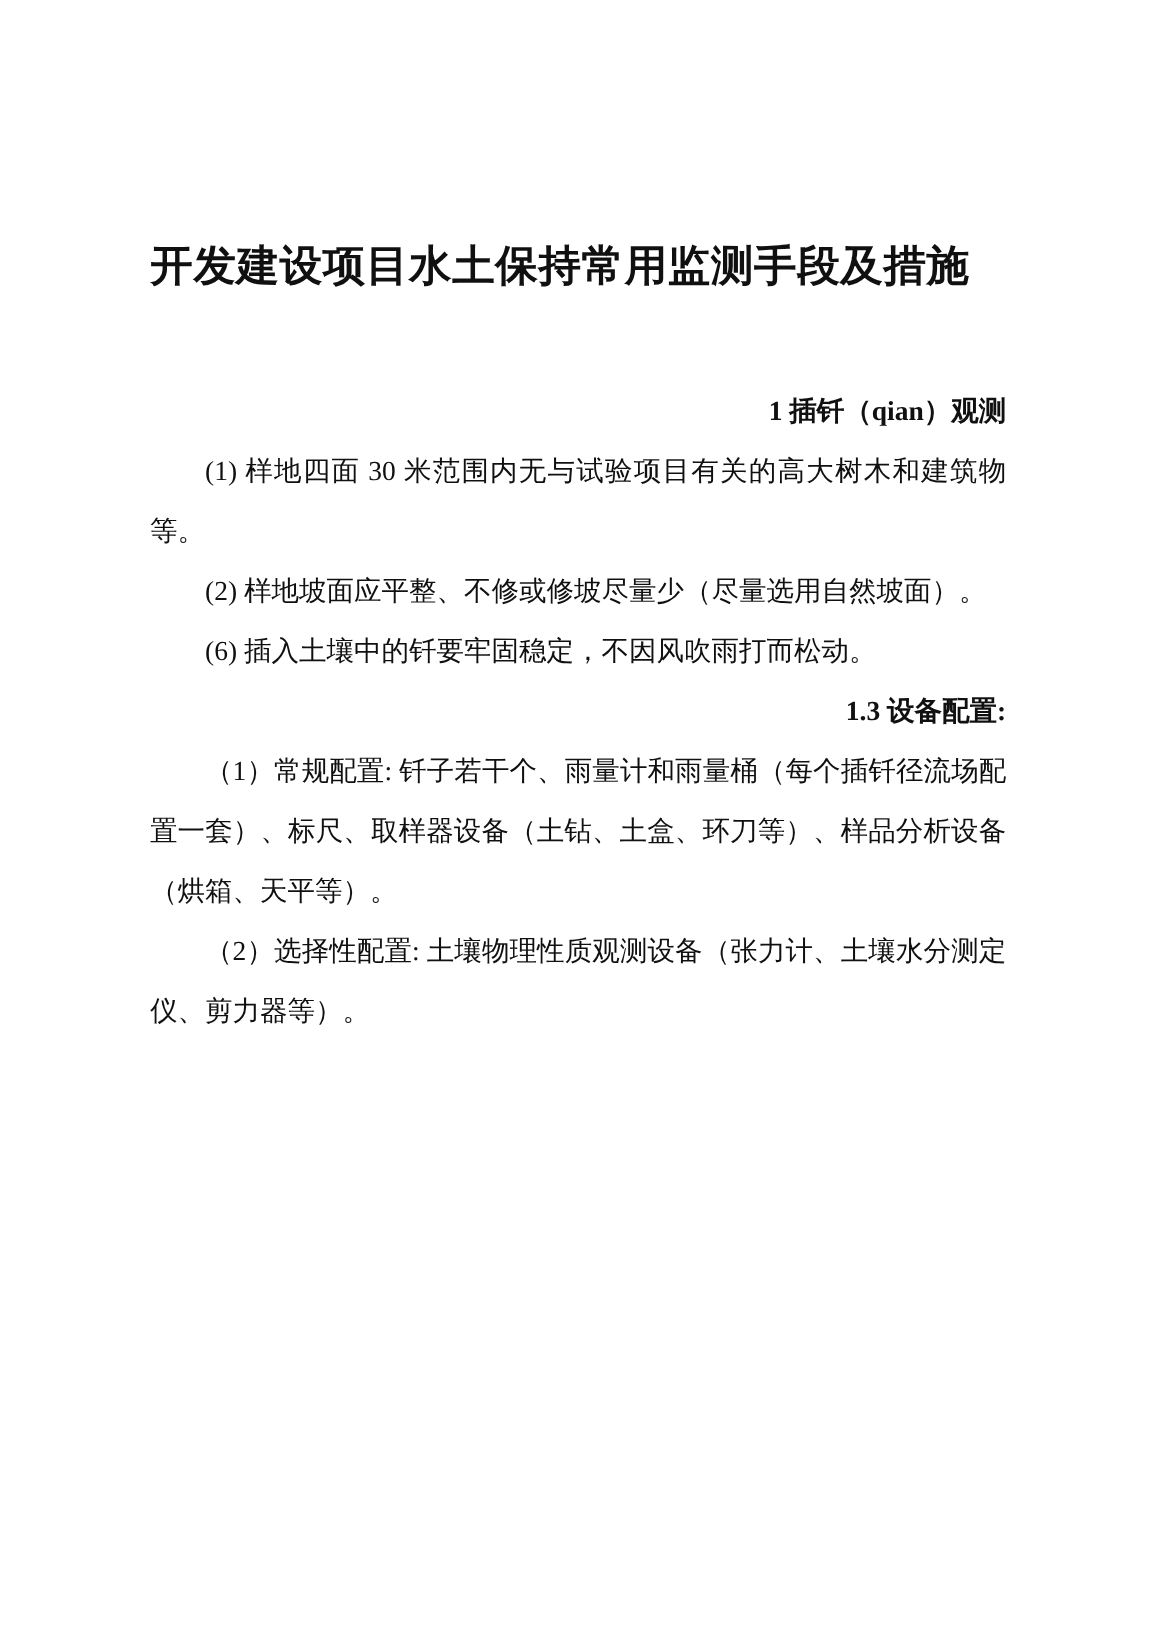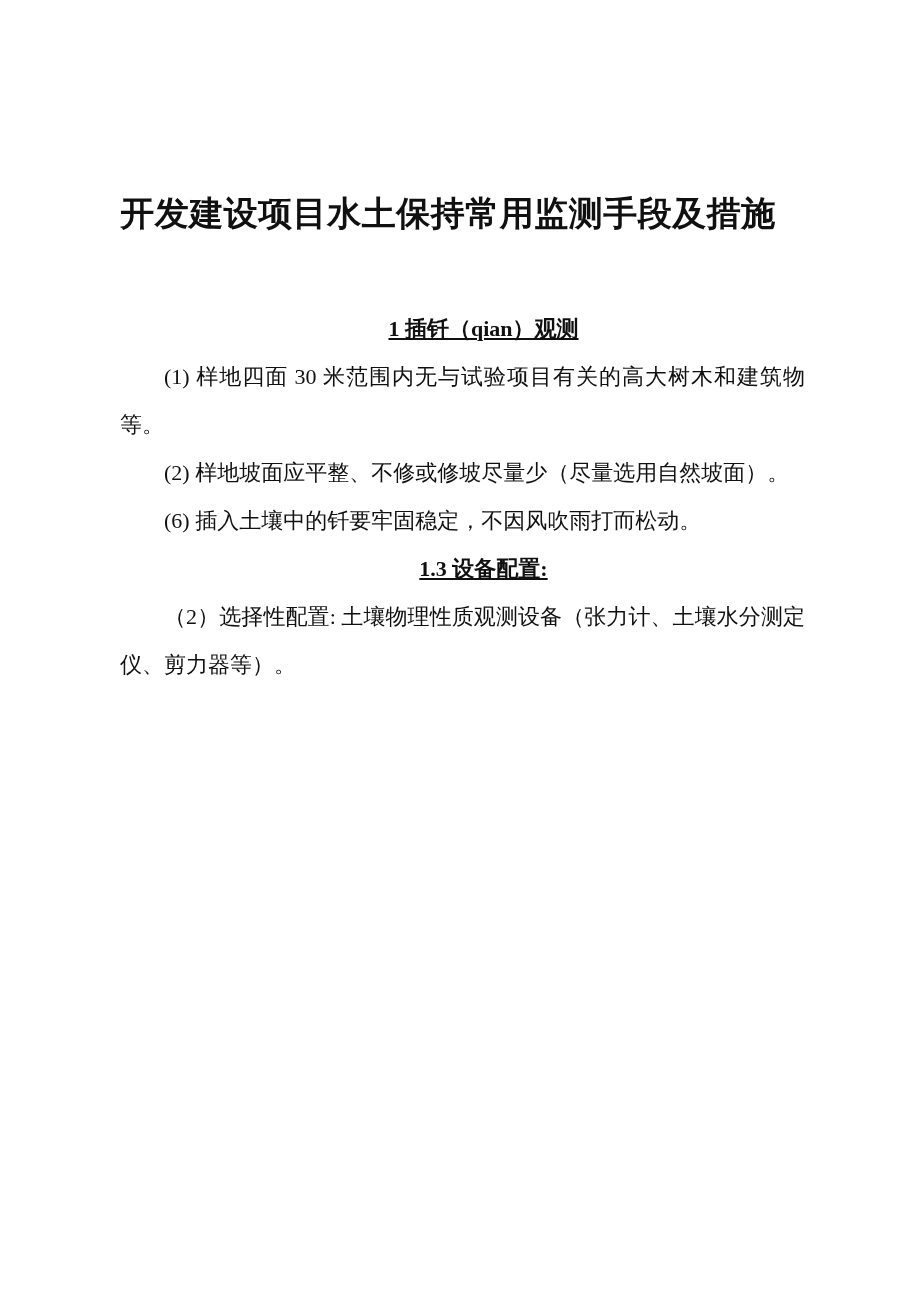--- a/index.html
+++ b/index.html
@@ -27,33 +27,33 @@
   }
   .doc-body {
     padding: 67px 115px 0 120px;
     font-size: 22px;
     line-height: 48px;
     text-align: justify;
   }
   .doc-heading {
     font-weight: 700;
     padding-left: 42px;
-    text-align: center;
-    text-decoration: underline;
+    text-align: right;
   }
   .doc-paragraph {
     text-indent: 44px;
   }
 </style>
 </head>
 <body>
 
 <div class="page">
   <h1 class="doc-title">开发建设项目水土保持常用监测手段及措施</h1>
   <div class="doc-body">
       <div class="doc-heading">1  插钎（qian）观测</div>
       <div class="doc-paragraph">(1) 样地四面 30 米范围内无与试验项目有关的高大树木和建筑物等。</div>
       <div class="doc-paragraph">(2) 样地坡面应平整、不修或修坡尽量少（尽量选用自然坡面）。</div>
       <div class="doc-paragraph">(6) 插入土壤中的钎要牢固稳定，不因风吹雨打而松动。</div>
       <div class="doc-heading">1.3 设备配置:</div>
+      <div class="doc-paragraph">（1）常规配置: 钎子若干个、雨量计和雨量桶（每个插钎径流场配置一套）、标尺、取样器设备（土钻、土盒、环刀等）、样品分析设备（烘箱、天平等）。</div>
       <div class="doc-paragraph">（2）选择性配置: 土壤物理性质观测设备（张力计、土壤水分测定仪、剪力器等）。</div>
     </div>
 </div>
 
 </body></html>

